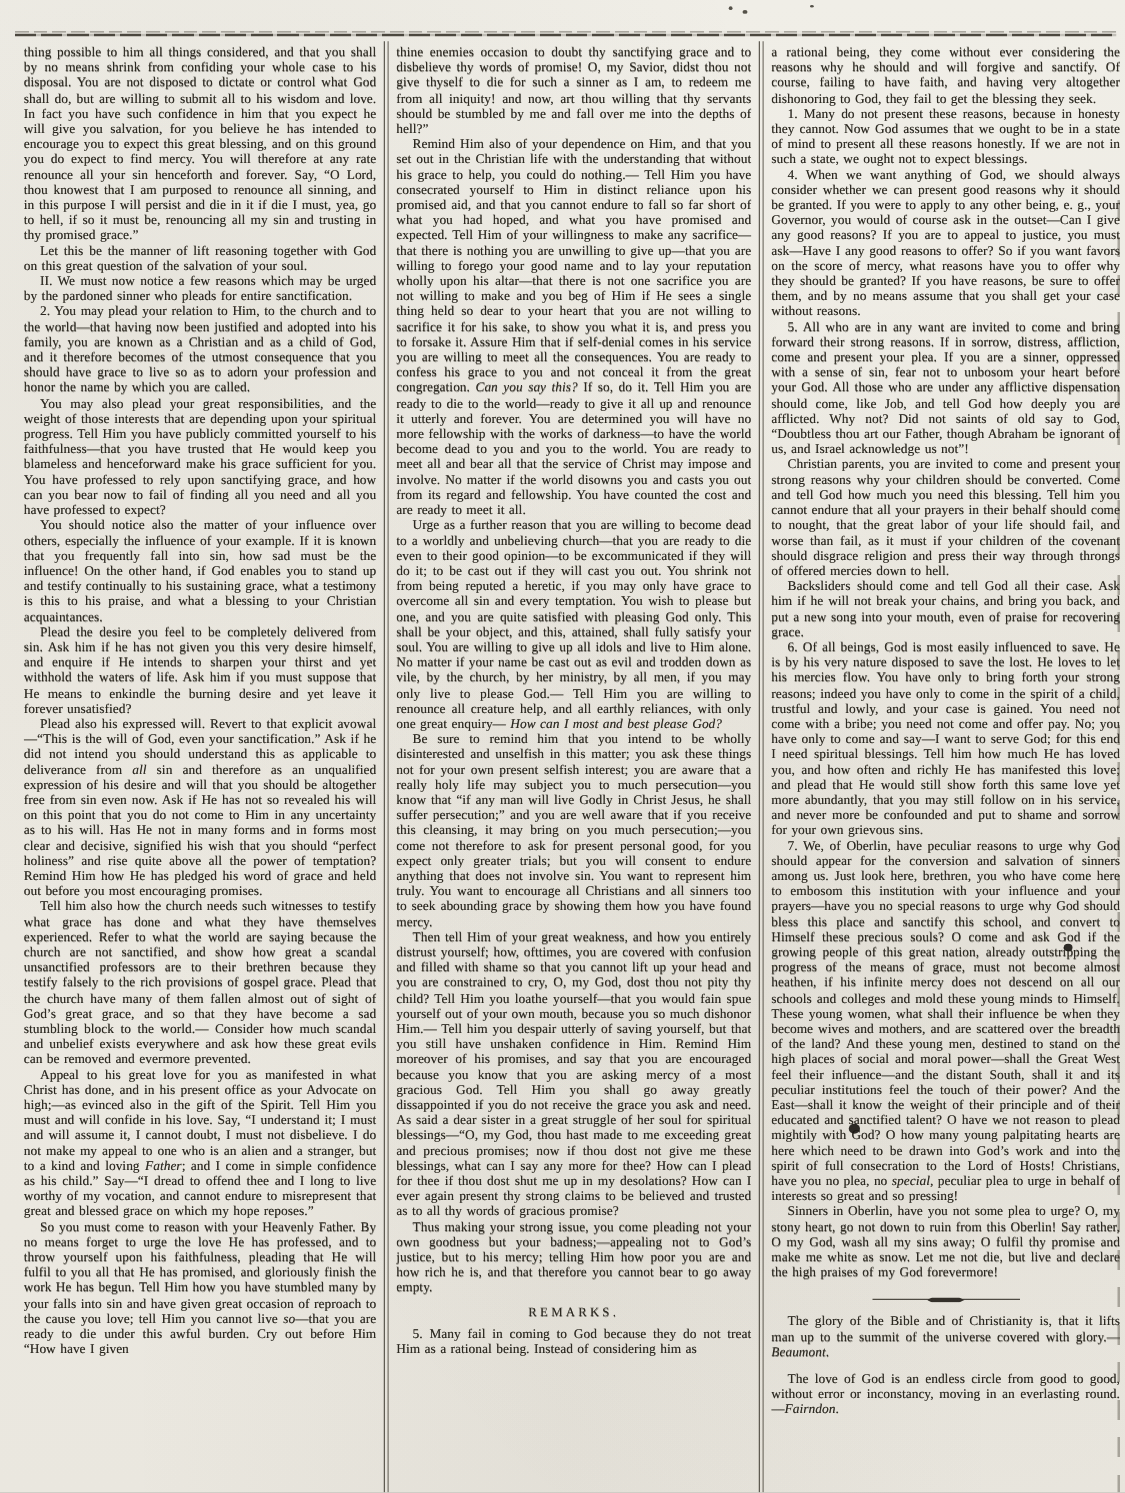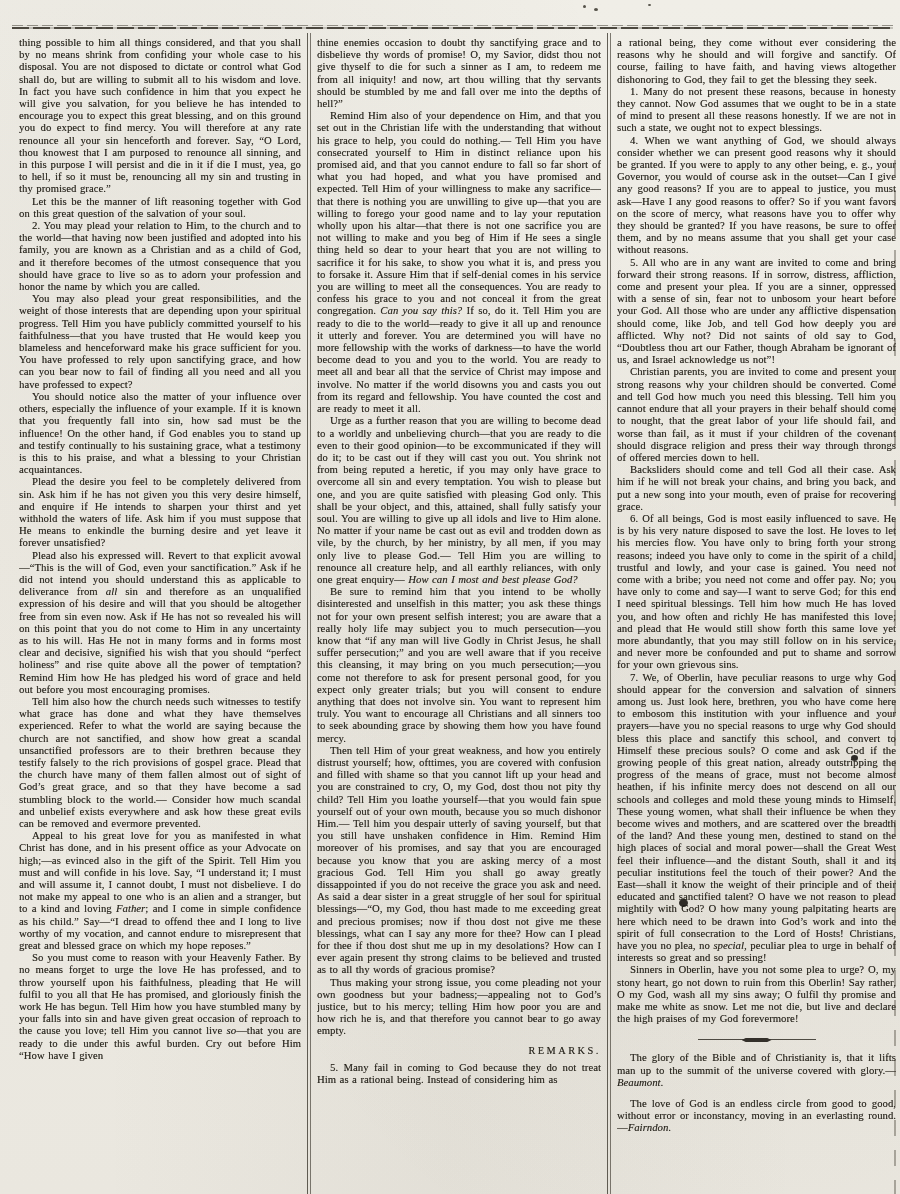--- a/index.html
+++ b/index.html
@@ -55,21 +55,21 @@
     word-spacing:0.8px;
     letter-spacing:0.08px;
     text-shadow:0.2px 0.2px 0.35px rgba(43,40,32,0.55);
   }
   .noindent{text-indent:0;}
   .quote-sep{margin-top:9px;}
   .heading{
     margin:7px 0 5px;
     font-size:10.2px;
     line-height:12px;
-    text-align:right;
+    text-align:center;
     text-indent:0;
     letter-spacing:2.6px;
     word-spacing:1px;
     text-shadow:0.2px 0.2px 0.35px rgba(43,40,32,0.55);
   }
   .divider{
     position:relative;
     width:118px;height:7px;
     margin:11px auto 9px;
     background:linear-gradient(rgba(52,48,40,.85), rgba(52,48,40,.85)) 0 3px/100% 1.1px no-repeat;
@@ -95,20 +95,21 @@
 
 <div class="page">
   <span class="speck s1"></span>
   <span class="speck s2"></span>
   <span class="speck s3"></span>
   <div class="top-rule"></div>
   <div class="columns">
     <div class="column col-1">
         <p class="para noindent">thing possible to him all things considered, and that you shall by no means shrink from confiding your whole case to his disposal. You are not disposed to dictate or control what God shall do, but are willing to submit all to his wisdom and love. In fact you have such confidence in him that you expect he will give you salvation, for you believe he has intended to encourage you to expect this great blessing, and on this ground you do expect to find mercy. You will therefore at any rate renounce all your sin henceforth and forever. Say, “O Lord, thou knowest that I am purposed to renounce all sinning, and in this purpose I will persist and die in it if die I must, yea, go to hell, if so it must be, renouncing all my sin and trusting in thy promised grace.”</p>
         <p class="para">Let this be the manner of lift reasoning together with God on this great question of the salvation of your soul.</p>
+        <p class="para">II. We must now notice a few reasons which may be urged by the pardoned sinner who pleads for entire sanctification.</p>
         <p class="para">2. You may plead your relation to Him, to the church and to the world—that having now been justified and adopted into his family, you are known as a Christian and as a child of God, and it therefore becomes of the utmost consequence that you should have grace to live so as to adorn your profession and honor the name by which you are called.</p>
         <p class="para">You may also plead your great responsibilities, and the weight of those interests that are depending upon your spiritual progress. Tell Him you have publicly committed yourself to his faithfulness—that you have trusted that He would keep you blameless and henceforward make his grace sufficient for you. You have professed to rely upon sanctifying grace, and how can you bear now to fail of finding all you need and all you have professed to expect?</p>
         <p class="para">You should notice also the matter of your influence over others, especially the influence of your example. If it is known that you frequently fall into sin, how sad must be the influence! On the other hand, if God enables you to stand up and testify continually to his sustaining grace, what a testimony is this to his praise, and what a blessing to your Christian acquaintances.</p>
         <p class="para">Plead the desire you feel to be completely delivered from sin. Ask him if he has not given you this very desire himself, and enquire if He intends to sharpen your thirst and yet withhold the waters of life. Ask him if you must suppose that He means to enkindle the burning desire and yet leave it forever unsatisfied?</p>
         <p class="para">Plead also his expressed will. Revert to that explicit avowal—“This is the will of God, even your sanctification.” Ask if he did not intend you should understand this as applicable to deliverance from <em>all</em> sin and therefore as an unqualified expression of his desire and will that you should be altogether free from sin even now. Ask if He has not so revealed his will on this point that you do not come to Him in any uncertainty as to his will. Has He not in many forms and in forms most clear and decisive, signified his wish that you should “perfect holiness” and rise quite above all the power of temptation? Remind Him how He has pledged his word of grace and held out before you most encouraging promises.</p>
         <p class="para">Tell him also how the church needs such witnesses to testify what grace has done and what they have themselves experienced. Refer to what the world are saying because the church are not sanctified, and show how great a scandal unsanctified professors are to their brethren because they testify falsely to the rich provisions of gospel grace. Plead that the church have many of them fallen almost out of sight of God’s great grace, and so that they have become a sad stumbling block to the world.— Consider how much scandal and unbelief exists everywhere and ask how these great evils can be removed and evermore prevented.</p>
         <p class="para">Appeal to his great love for you as manifested in what Christ has done, and in his present office as your Advocate on high;—as evinced also in the gift of the Spirit. Tell Him you must and will confide in his love. Say, “I understand it; I must and will assume it, I cannot doubt, I must not disbelieve. I do not make my appeal to one who is an alien and a stranger, but to a kind and loving <em>Father</em>; and I come in simple confidence as his child.” Say—“I dread to offend thee and I long to live worthy of my vocation, and cannot endure to misrepresent that great and blessed grace on which my hope reposes.”</p>
         <p class="para">So you must come to reason with your Heavenly Father. By no means forget to urge the love He has professed, and to throw yourself upon his faithfulness, pleading that He will fulfil to you all that He has promised, and gloriously finish the work He has begun. Tell Him how you have stumbled many by your falls into sin and have given great occasion of reproach to the cause you love; tell Him you cannot live <em>so</em>—that you are ready to die under this awful burden. Cry out before Him “How have I given</p>
       </div>
     <div class="vrule"></div>
@@ -117,21 +118,21 @@
         <p class="para">Remind Him also of your dependence on Him, and that you set out in the Christian life with the understanding that without his grace to help, you could do nothing.— Tell Him you have consecrated yourself to Him in distinct reliance upon his promised aid, and that you cannot endure to fall so far short of what you had hoped, and what you have promised and expected. Tell Him of your willingness to make any sacrifice—that there is nothing you are unwilling to give up—that you are willing to forego your good name and to lay your reputation wholly upon his altar—that there is not one sacrifice you are not willing to make and you beg of Him if He sees a single thing held so dear to your heart that you are not willing to sacrifice it for his sake, to show you what it is, and press you to forsake it. Assure Him that if self-denial comes in his service you are willing to meet all the consequences. You are ready to confess his grace to you and not conceal it from the great congregation. <em>Can you say this?</em> If so, do it. Tell Him you are ready to die to the world—ready to give it all up and renounce it utterly and forever. You are determined you will have no more fellowship with the works of darkness—to have the world become dead to you and you to the world. You are ready to meet all and bear all that the service of Christ may impose and involve. No matter if the world disowns you and casts you out from its regard and fellowship. You have counted the cost and are ready to meet it all.</p>
         <p class="para">Urge as a further reason that you are willing to become dead to a worldly and unbelieving church—that you are ready to die even to their good opinion—to be excommunicated if they will do it; to be cast out if they will cast you out. You shrink not from being reputed a heretic, if you may only have grace to overcome all sin and every temptation. You wish to please but one, and you are quite satisfied with pleasing God only. This shall be your object, and this, attained, shall fully satisfy your soul. You are willing to give up all idols and live to Him alone. No matter if your name be cast out as evil and trodden down as vile, by the church, by her ministry, by all men, if you may only live to please God.— Tell Him you are willing to renounce all creature help, and all earthly reliances, with only one great enquiry— <em>How can I most and best please God?</em></p>
         <p class="para">Be sure to remind him that you intend to be wholly disinterested and unselfish in this matter; you ask these things not for your own present selfish interest; you are aware that a really holy life may subject you to much persecution—you know that “if any man will live Godly in Christ Jesus, he shall suffer persecution;” and you are well aware that if you receive this cleansing, it may bring on you much persecution;—you come not therefore to ask for present personal good, for you expect only greater trials; but you will consent to endure anything that does not involve sin. You want to represent him truly. You want to encourage all Christians and all sinners too to seek abounding grace by showing them how you have found mercy.</p>
         <p class="para">Then tell Him of your great weakness, and how you entirely distrust yourself; how, ofttimes, you are covered with confusion and filled with shame so that you cannot lift up your head and you are constrained to cry, O, my God, dost thou not pity thy child? Tell Him you loathe yourself—that you would fain spue yourself out of your own mouth, because you so much dishonor Him.— Tell him you despair utterly of saving yourself, but that you still have unshaken confidence in Him. Remind Him moreover of his promises, and say that you are encouraged because you know that you are asking mercy of a most gracious God. Tell Him you shall go away greatly dissappointed if you do not receive the grace you ask and need. As said a dear sister in a great struggle of her soul for spiritual blessings—“O, my God, thou hast made to me exceeding great and precious promises; now if thou dost not give me these blessings, what can I say any more for thee? How can I plead for thee if thou dost shut me up in my desolations? How can I ever again present thy strong claims to be believed and trusted as to all thy words of gracious promise?</p>
         <p class="para">Thus making your strong issue, you come pleading not your own goodness but your badness;—appealing not to God’s justice, but to his mercy; telling Him how poor you are and how rich he is, and that therefore you cannot bear to go away empty.</p>
         <p class="heading">REMARKS.</p>
         <p class="para">5. Many fail in coming to God because they do not treat Him as a rational being. Instead of considering him as</p>
       </div>
     <div class="vrule"></div>
     <div class="column col-3">
-        <p class="para noindent">a rational being, they come without ever considering the reasons why he should and will forgive and sanctify. Of course, failing to have faith, and having views altogether dishonoring to God, they fail to get the blessing they seek.</p>
+        <p class="para noindent">a rational being, they come without ever considering the reasons why he should and will forgive and sanctify. Of course, failing to have faith, and having very altogether dishonoring to God, they fail to get the blessing they seek.</p>
         <p class="para">1. Many do not present these reasons, because in honesty they cannot. Now God assumes that we ought to be in a state of mind to present all these reasons honestly. If we are not in such a state, we ought not to expect blessings.</p>
         <p class="para">4. When we want anything of God, we should always consider whether we can present good reasons why it should be granted. If you were to apply to any other being, e. g., your Governor, you would of course ask in the outset—Can I give any good reasons? If you are to appeal to justice, you must ask—Have I any good reasons to offer? So if you want favors on the score of mercy, what reasons have you to offer why they should be granted? If you have reasons, be sure to offer them, and by no means assume that you shall get your case without reasons.</p>
         <p class="para">5. All who are in any want are invited to come and bring forward their strong reasons. If in sorrow, distress, affliction, come and present your plea. If you are a sinner, oppressed with a sense of sin, fear not to unbosom your heart before your God. All those who are under any afflictive dispensation should come, like Job, and tell God how deeply you are afflicted. Why not? Did not saints of old say to God, “Doubtless thou art our Father, though Abraham be ignorant of us, and Israel acknowledge us not”!</p>
         <p class="para">Christian parents, you are invited to come and present your strong reasons why your children should be converted. Come and tell God how much you need this blessing. Tell him you cannot endure that all your prayers in their behalf should come to nought, that the great labor of your life should fail, and worse than fail, as it must if your children of the covenant should disgrace religion and press their way through throngs of offered mercies down to hell.</p>
         <p class="para">Backsliders should come and tell God all their case. Ask him if he will not break your chains, and bring you back, and put a new song into your mouth, even of praise for recovering grace.</p>
         <p class="para">6. Of all beings, God is most easily influenced to save. He is by his very nature disposed to save the lost. He loves to let his mercies flow. You have only to bring forth your strong reasons; indeed you have only to come in the spirit of a child, trustful and lowly, and your case is gained. You need not come with a bribe; you need not come and offer pay. No; you have only to come and say—I want to serve God; for this end I need spiritual blessings. Tell him how much He has loved you, and how often and richly He has manifested this love; and plead that He would still show forth this same love yet more abundantly, that you may still follow on in his service, and never more be confounded and put to shame and sorrow for your own grievous sins.</p>
         <p class="para">7. We, of Oberlin, have peculiar reasons to urge why God should appear for the conversion and salvation of sinners among us. Just look here, brethren, you who have come here to embosom this institution with your influence and your prayers—have you no special reasons to urge why God should bless this place and sanctify this school, and convert to Himself these precious souls? O come and ask God if the growing people of this great nation, already outstripping the progress of the means of grace, must not become almost heathen, if his infinite mercy does not descend on all our schools and colleges and mold these young minds to Himself. These young women, what shall their influence be when they become wives and mothers, and are scattered over the breadth of the land? And these young men, destined to stand on the high places of social and moral power—shall the Great West feel their influence—and the distant South, shall it and its peculiar institutions feel the touch of their power? And the East—shall it know the weight of their principle and of their educated and sanctified talent? O have we not reason to plead mightily with God? O how many young palpitating hearts are here which need to be drawn into God’s work and into the spirit of full consecration to the Lord of Hosts! Christians, have you no plea, no <em>special</em>, peculiar plea to urge in behalf of interests so great and so pressing!</p>
         <p class="para">Sinners in Oberlin, have you not some plea to urge? O, my stony heart, go not down to ruin from this Oberlin! Say rather, O my God, wash all my sins away; O fulfil thy promise and make me white as snow. Let me not die, but live and declare the high praises of my God forevermore!</p>
         <div class="divider">
           <span class="diamond"></span>

